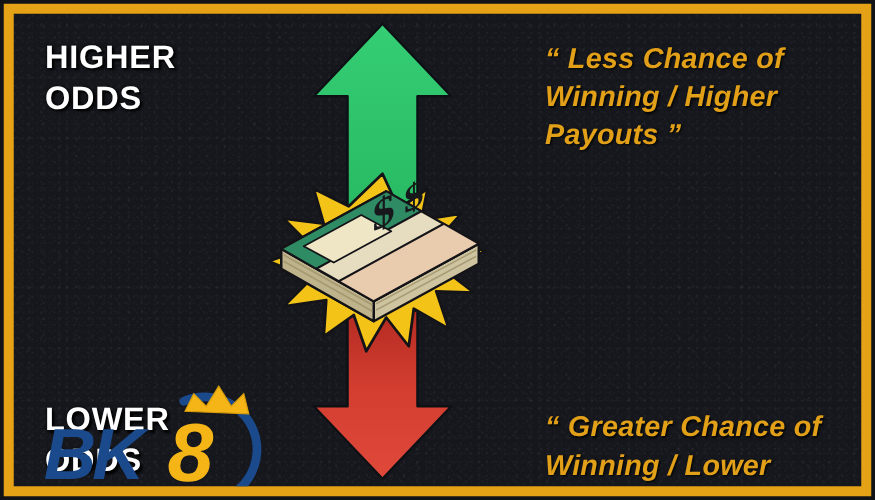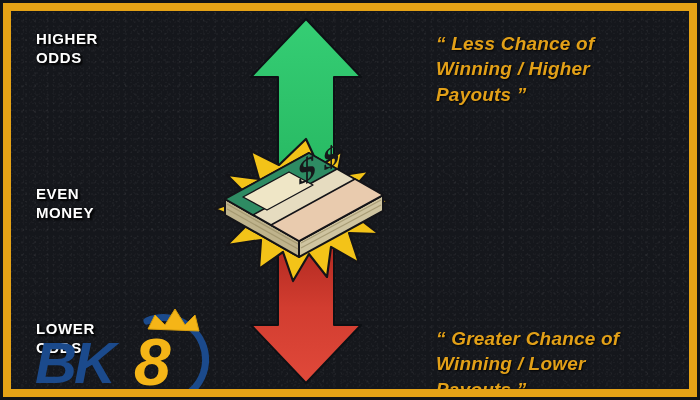--- a/index.html
+++ b/index.html
@@ -35,38 +35,38 @@
       radial-gradient(circle at 5% 55%, rgba(255,255,255,.03) 0 1px, transparent 1px);
     background-size:7px 7px,11px 11px,9px 9px,13px 13px,8px 8px,10px 10px,12px 12px,6px 6px;
     opacity:.9;pointer-events:none;
   }
 
   
   .label{
     position:absolute;left:25px;
     color:#FFFFFF;
     font-weight:bold;
-    font-size:15px;
+    font-size:26px;
     line-height:1.28;
     letter-spacing:.6px;
     text-shadow:2px 2px 2px rgba(0,0,0,.95), 0 0 3px rgba(0,0,0,.8);
     white-space:pre-line;
     z-index:6;
   }
   #label-higher{top:18px;}
   #label-even{top:173px;}
   #label-lower{top:308px;}
 
   
   .quote{
     position:absolute;left:425px;width:250px;
     color:#E2A018;
     font-weight:bold;
     font-style:italic;
-    font-size:19px;
+    font-size:23px;
     line-height:1.33;
     letter-spacing:.2px;
     text-shadow:1px 1px 2px rgba(0,0,0,.9);
     white-space:pre-line;
     z-index:6;
   }
   #quote-higher{top:20px;}
   #quote-even{top:190px;}
   #quote-lower{top:315px;font-style:italic;}
 
@@ -139,22 +139,20 @@
           </g>
           <g transform="translate(130,156) skewY(-29) scale(1.05,1)">
             <text x="0" y="0" font-family="'Liberation Serif', serif" font-size="30" font-weight="bold" fill="#16181b" text-anchor="middle">$</text>
           </g>
         </g>
       </svg>
     </div>
 
     <div class="label" id="label-higher">HIGHER
 ODDS</div>
-    <div class="label" id="label-even">EVEN
-MONEY</div>
     <div class="label" id="label-lower">LOWER
 ODDS</div>
 
     <div class="quote" id="quote-higher">“ Less Chance of
 Winning / Higher
 Payouts ”</div>
     <div class="quote" id="quote-lower">“ Greater Chance of
 Winning / Lower
 Payouts ”</div>
 

